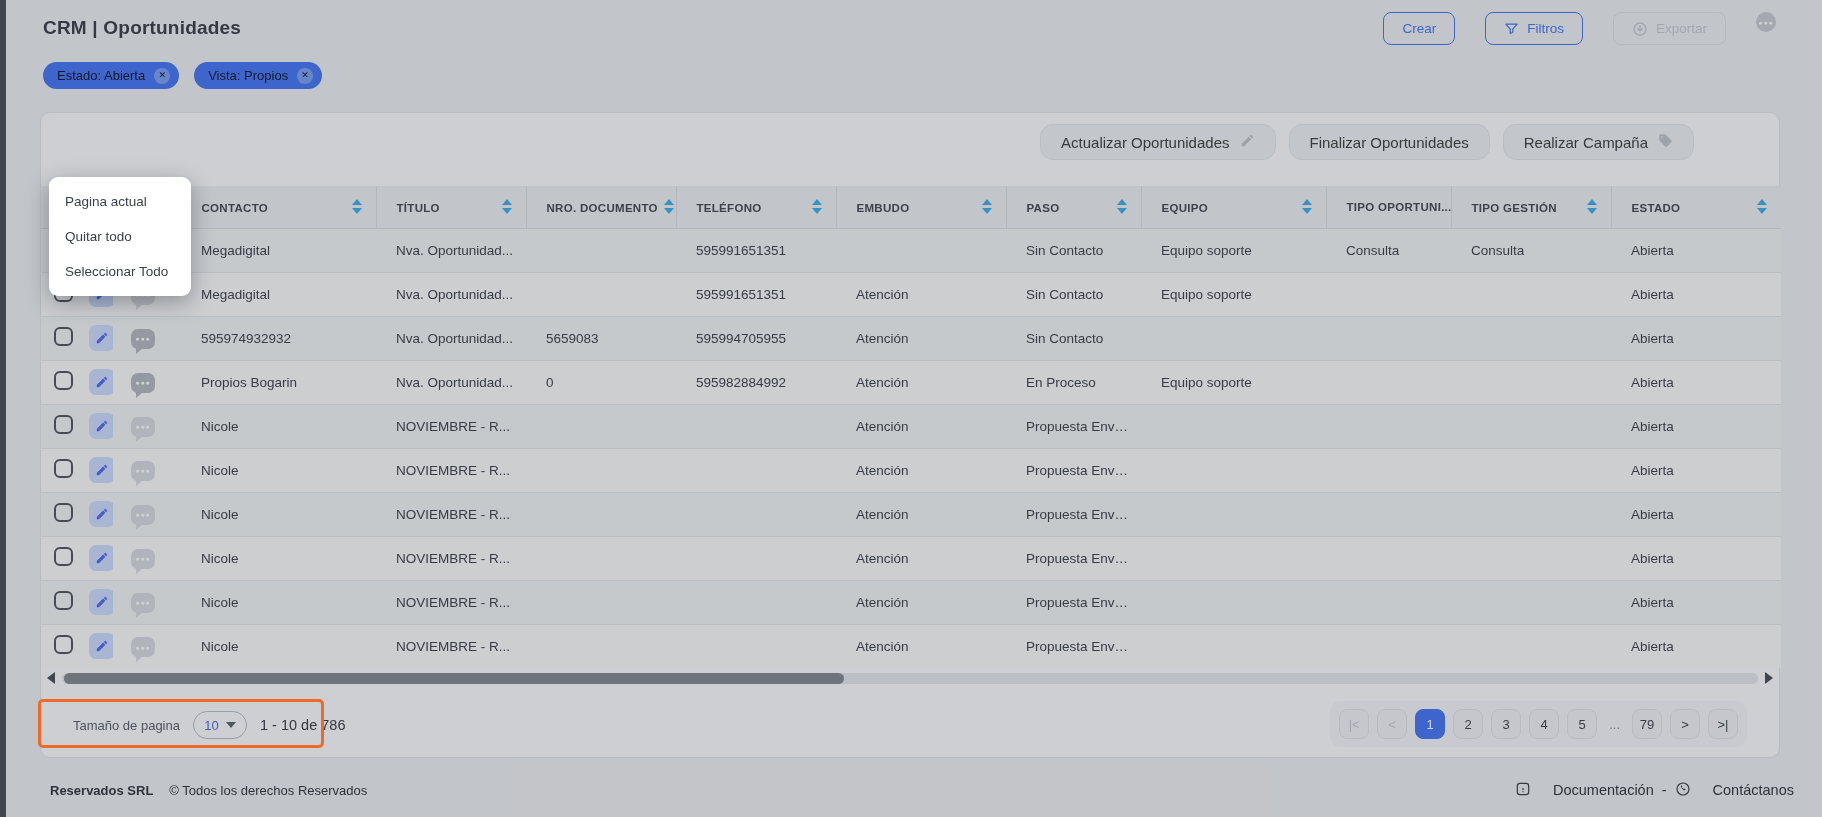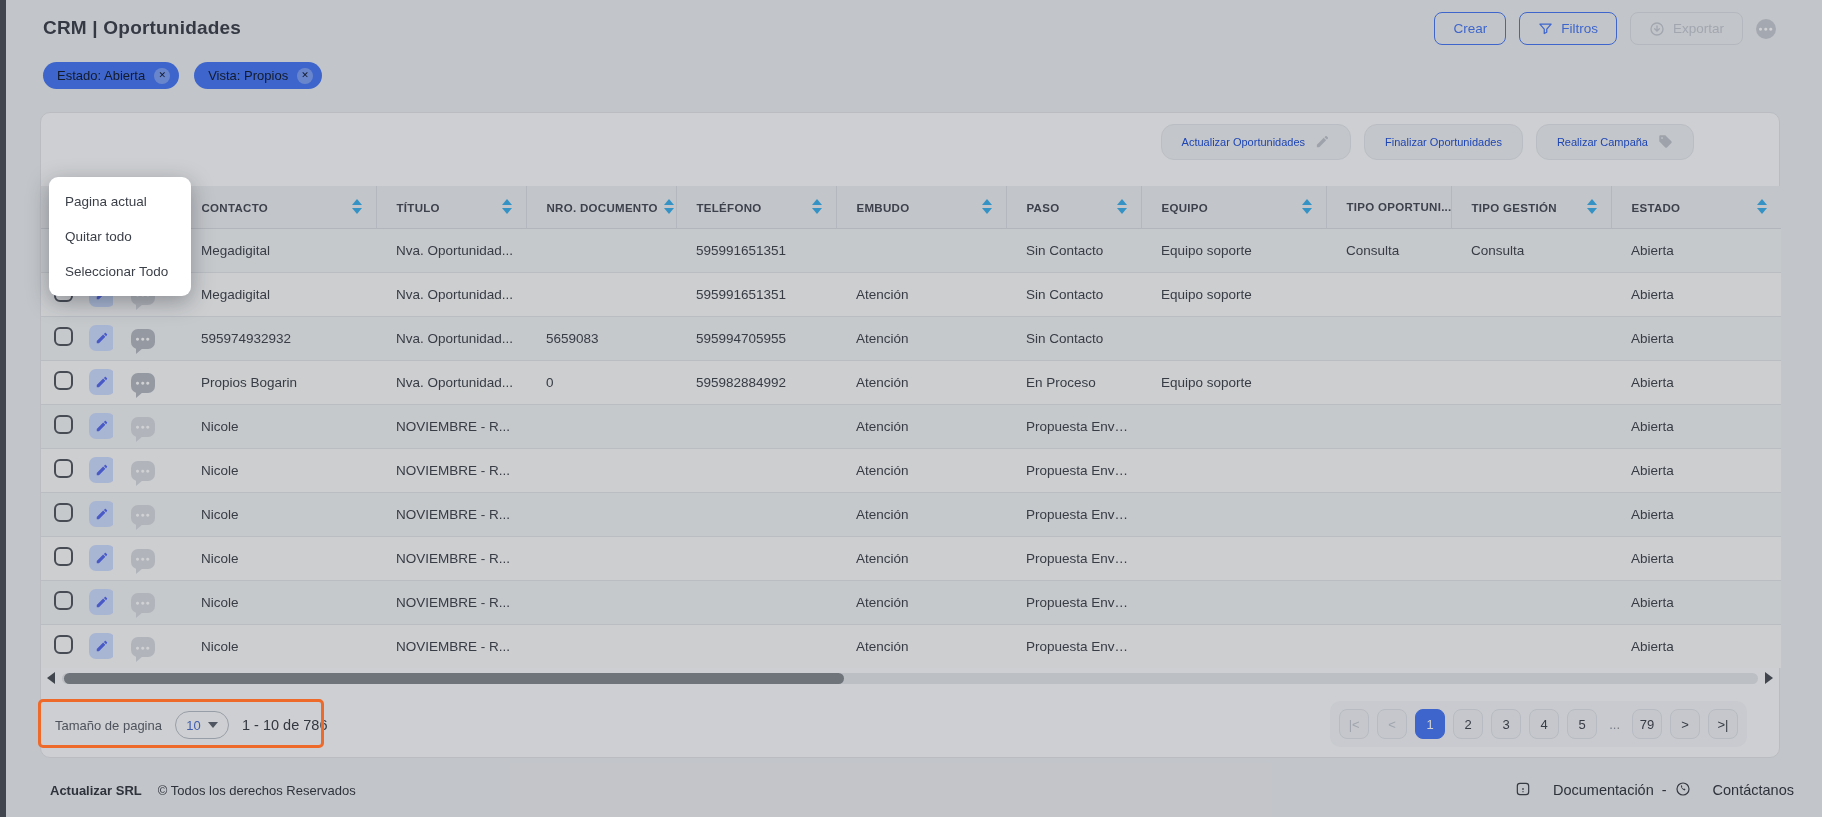--- a/index.html
+++ b/index.html
@@ -11,36 +11,36 @@
   }
   *{box-sizing:border-box;font-family:"Liberation Sans",sans-serif;}
   html,body{margin:0;padding:0;}
   body{width:1822px;height:817px;overflow:hidden;background:#eef0f3;position:relative;}
 
   .edge{position:absolute;left:0;top:0;width:6px;height:817px;background:#4a4f57;z-index:10;}
 
   
   .app-header{position:absolute;left:43px;top:12px;right:46px;display:flex;justify-content:space-between;align-items:flex-start;}
   .title{margin:0;font-size:19px;font-weight:bold;color:#3a3f4a;letter-spacing:.2px;padding-top:5px;}
-  .hdr-actions{display:flex;align-items:center;gap:13px;}
+  .hdr-actions{display:flex;align-items:flex-start;gap:30px;}
   .btn{display:inline-flex;align-items:center;justify-content:center;gap:8px;height:33px;padding:0 18px;border-radius:8px;background:transparent;border:1.5px solid var(--accent);color:var(--accent);font-size:13.5px;cursor:pointer;}
   .btn.disabled{border-color:#dcdfe4;color:#c5cad2;cursor:default;}
   .btn .ic{display:inline-flex;align-items:center;}
   .more{width:20px;height:20px;border-radius:50%;background:#c8ccd3;display:inline-flex;align-items:center;justify-content:center;cursor:pointer;}
   .more .dots3{color:#fff;font-size:7px;letter-spacing:1px;line-height:1;}
 
   
   .chips-row{position:absolute;left:43px;top:62px;display:flex;gap:15px;z-index:2;}
   .chip{display:inline-flex;align-items:center;gap:9px;height:27px;padding:0 9px 0 14px;border-radius:14px;background:var(--accent);color:#0f172a;font-size:13px;cursor:pointer;}
   .chip-x{width:16px;height:16px;border-radius:50%;background:rgba(255,255,255,.3);display:inline-flex;align-items:center;justify-content:center;font-size:9px;line-height:1;cursor:pointer;}
 
   
   .card{position:absolute;left:40px;top:112px;width:1740px;height:646px;background:#fcfdfe;border:1px solid #e3e5ea;border-radius:10px;}
   .bulk-row{position:absolute;top:11px;right:85px;display:flex;gap:13px;}
-  .bulk-btn{display:inline-flex;align-items:center;gap:10px;height:36px;padding:0 20px;border-radius:13px;background:#eff1f4;border:1px solid #e4e7ec;color:#1d4ed8;font-size:11px;cursor:default;}
+  .bulk-btn{display:inline-flex;align-items:center;gap:10px;height:36px;padding:0 20px;border-radius:13px;background:#eff1f4;border:1px solid #e4e7ec;color:#404040;font-size:15px;cursor:default;}
 
   
   table.grid{position:absolute;left:0;top:73px;width:1740px;border-collapse:collapse;table-layout:fixed;}
   .grid th,.grid td{white-space:nowrap;overflow:hidden;text-overflow:ellipsis;}
   .grid thead tr{height:42px;background:#eef0f3;}
   .hcell{font-size:11.5px;font-weight:bold;color:#454954;text-align:left;letter-spacing:.3px;}
   th.col{border-left:1px solid #dcdfe4;padding:0 12px 0 20px;}
   th.col .hwrap{display:flex;align-items:flex-end;justify-content:space-between;gap:6px;}
   .sorts{display:flex;flex-direction:column;align-items:center;margin-right:2px;cursor:pointer;}
   .tri{width:0;height:0;border-left:5.5px solid transparent;border-right:5.5px solid transparent;display:block;}
@@ -63,21 +63,21 @@
 
   
   .hscroll{position:absolute;left:6px;right:6px;top:558px;height:14px;display:flex;align-items:center;}
   .sb-arrow{width:0;height:0;cursor:pointer;}
   .sb-arrow.left{border-top:6px solid transparent;border-bottom:6px solid transparent;border-right:8px solid #4a4e55;}
   .sb-arrow.right{border-top:6px solid transparent;border-bottom:6px solid transparent;border-left:8px solid #4a4e55;}
   .sb-track{flex:1;margin:0 7px;height:11px;background:#e6e8ec;border-radius:6px;position:relative;}
   .sb-thumb{position:absolute;left:2px;top:0;width:46%;height:11px;background:#84888f;border-radius:6px;cursor:grab;}
 
   
-  .pager-left{position:absolute;left:14px;top:588px;height:48px;display:flex;align-items:center;gap:13px;}
+  .pager-left{position:absolute;left:32px;top:588px;height:48px;display:flex;align-items:center;gap:13px;}
   .psize-label{font-size:13px;color:#5b606a;}
   .psize{display:inline-flex;align-items:center;justify-content:center;gap:7px;width:54px;height:28px;border:1.5px solid #b9bfc8;border-radius:14px;cursor:pointer;background:transparent;}
   .psize .val{font-size:13px;color:#4a6ed0;}
   .caret{width:0;height:0;border-left:5px solid transparent;border-right:5px solid transparent;border-top:6px solid #5c6470;}
   .prange{font-size:14.5px;color:#383c45;}
   .pager-group{position:absolute;right:32px;top:588px;height:46px;background:#f6f7fa;border-radius:10px;display:flex;align-items:center;gap:8px;padding:0 9px;}
   .pbtn{min-width:30px;height:30px;padding:0 4px;border-radius:8px;background:#f1f3f6;border:1px solid #e1e4e9;color:#3f434c;font-size:13px;display:inline-flex;align-items:center;justify-content:center;cursor:pointer;}
   .pbtn.active{background:var(--accent);border-color:var(--accent);color:#fff;}
   .pbtn.disabled{color:#c3c8d0;cursor:default;}
   .pbtn.dots{background:transparent;border:none;color:#8d939c;min-width:18px;}
@@ -522,21 +522,21 @@
     <div class="mitem">Pagina actual</div>
     <div class="mitem">Quitar todo</div>
     <div class="mitem">Seleccionar Todo</div>
   </div>
 
 <div class="overlay"></div>
 <div class="annotation"></div>
 
 <div class="footer">
   <div class="f-left">
-    <span class="f-company">Actualizar SRL</span>
+    <span class="f-company">Reservados SRL</span>
     <span>© Todos los derechos Reservados</span>
   </div>
   <div class="f-right">
     <span class="f-link">
       <span>
         <svg width="16" height="16" viewBox="0 0 24 24" fill="none" stroke="#3c4048" stroke-width="1.8">
             <rect x="3.5" y="3.5" width="17" height="17" rx="4"></rect>
             <path d="M12 13.5v-3"></path>
             <circle cx="12" cy="16" r="1" fill="#3c4048" stroke="none"></circle>
           </svg>

